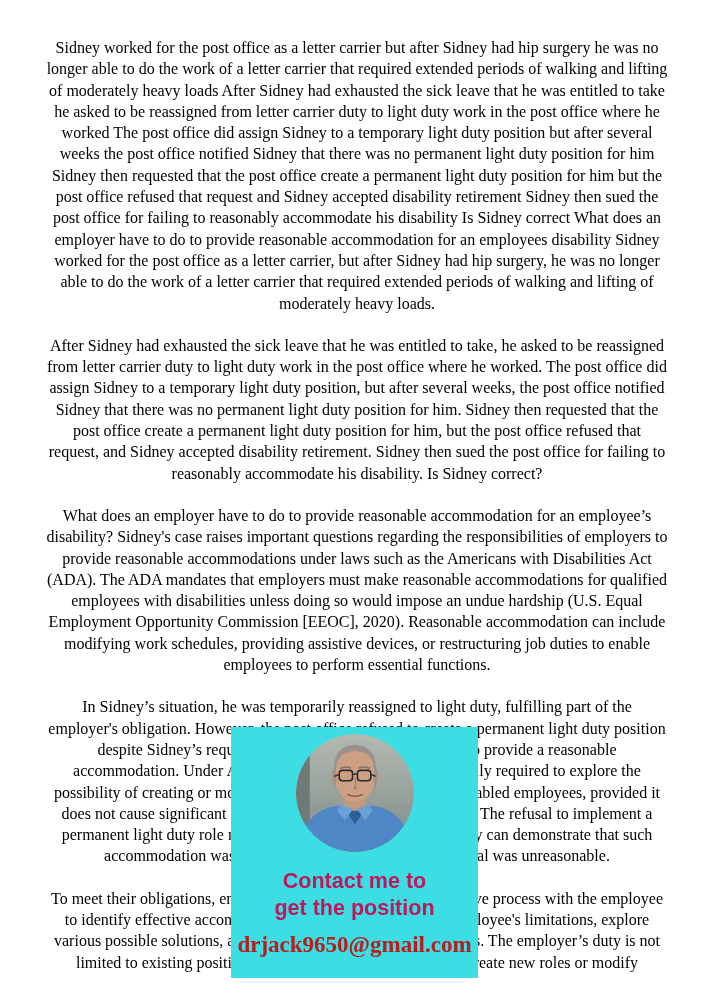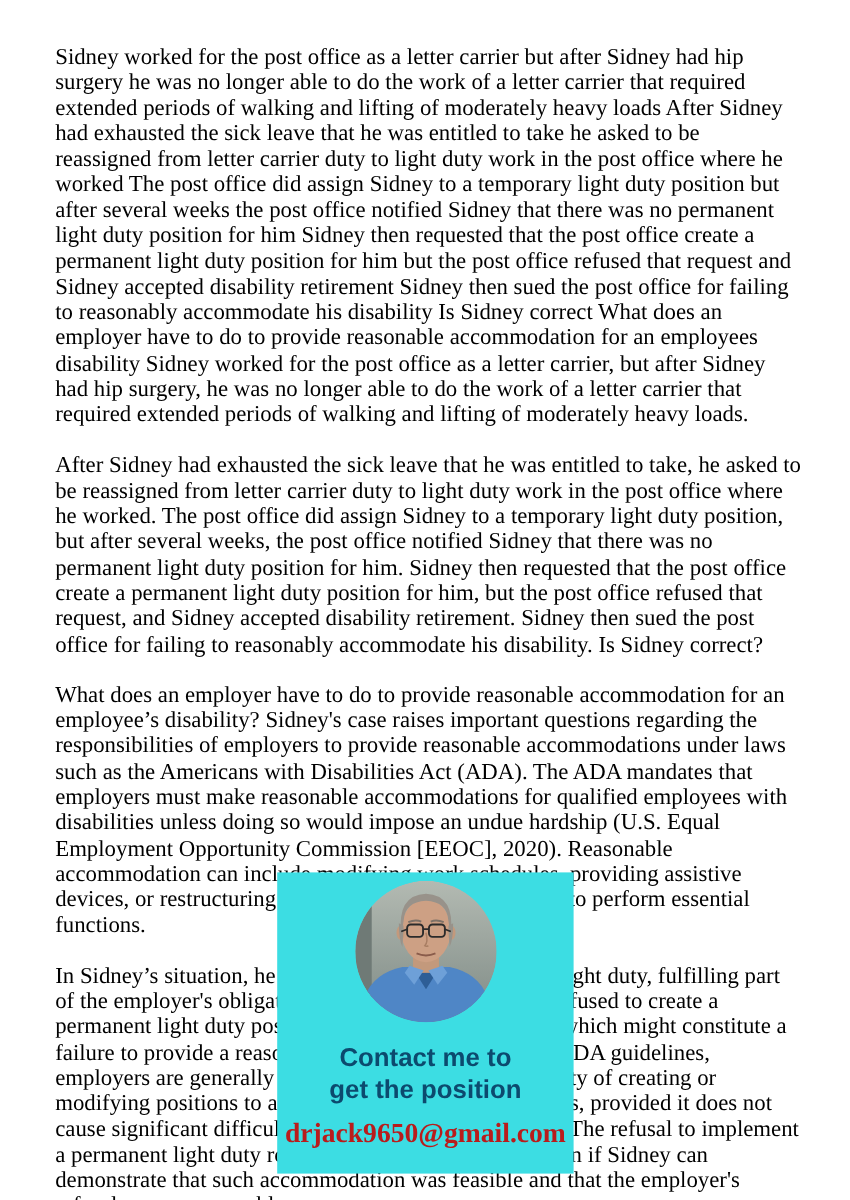--- a/index.html
+++ b/index.html
@@ -13,23 +13,23 @@
   }
   .page {
     position: absolute;
     left: 46px;
     top: 37px;
     width: 622px;
     color: #000000;
   }
   .page p {
     margin: 0 0 21px 0;
-    font-size: 19px;
+    font-size: 16px;
     line-height: 21.3px;
-    text-align: left;
+    text-align: center;
   }
   .promo {
     position: absolute;
     left: 231px;
     top: 727px;
     width: 247px;
     height: 251px;
     text-align: center;
   }
   .photo {
@@ -38,21 +38,21 @@
     border-radius: 50%;
     overflow: hidden;
     margin: 7px auto 0 auto;
   }
   .photo svg { display: block; }
   .promo-heading {
     font-family: "Liberation Sans", sans-serif;
     font-weight: bold;
     font-size: 21.5px;
     line-height: 27px;
-    color: #0c4a6e;
+    color: #be185d;
     margin-top: 16px;
   }
   .promo-email {
     font-family: "Liberation Serif", serif;
     font-weight: bold;
     font-size: 23px;
     color: #b91c1c;
     margin-top: 10px;
   }
 </style>

